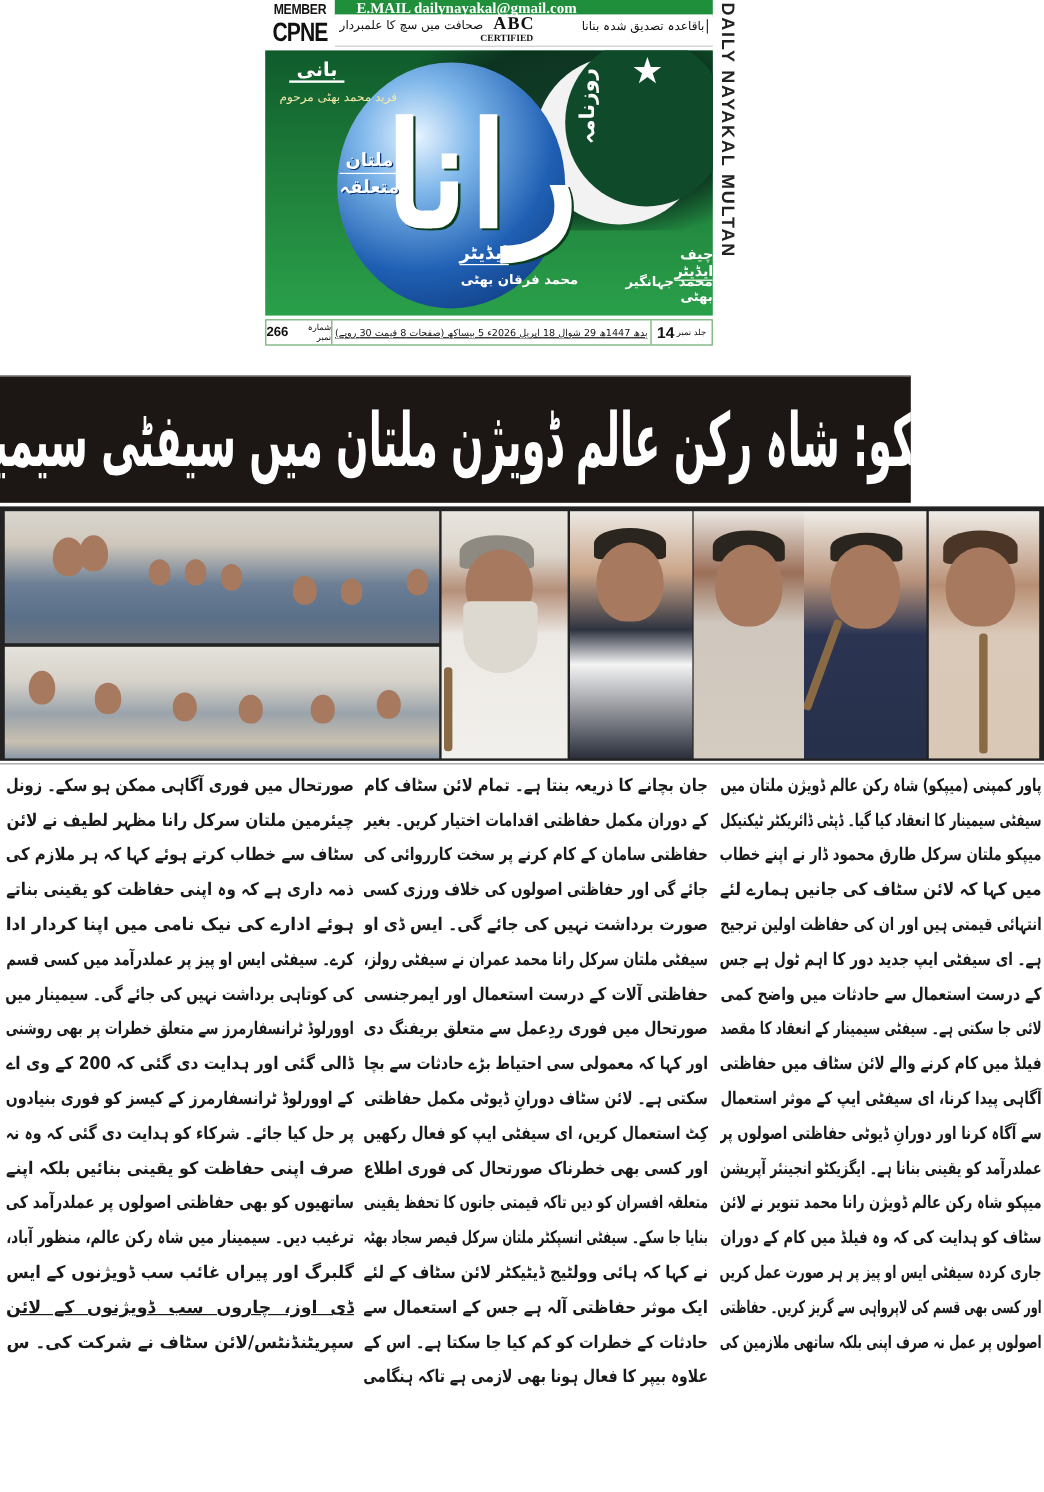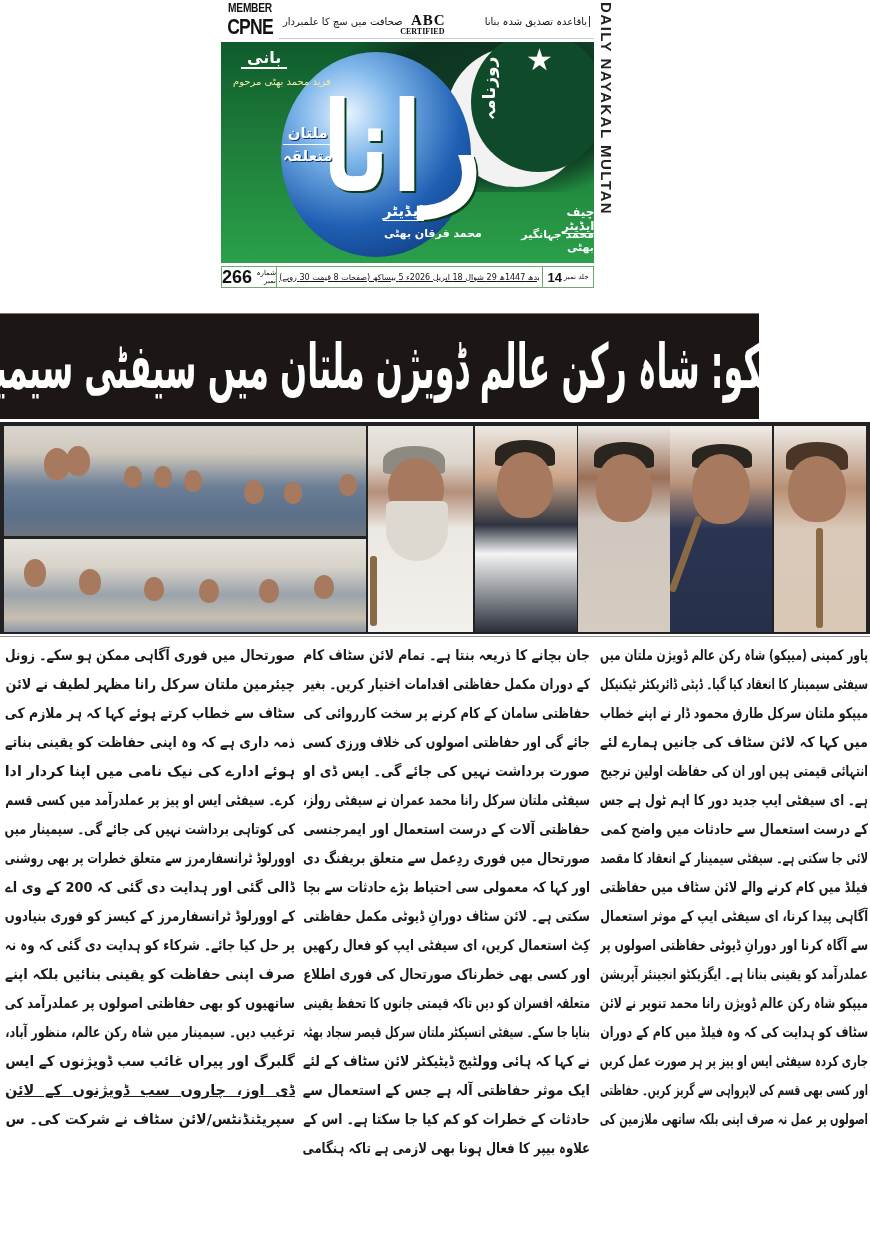--- a/index.html
+++ b/index.html
@@ -32,21 +32,21 @@
   .mh-founder { position: absolute; left: 12px; top: 34px; color: #f3e9a8; font-size: 10px; direction: rtl; }
   .mh-city { position: absolute; left: 62px; top: 80px; color: #fff; font-size: 15px; font-weight: bold; direction: rtl; text-align: center; line-height: 22px; text-shadow: 1px 1px 0 #0a2d6b; }
   .mh-city .l1 { display:block; border-bottom: 1px solid #fff; }
   .mh-editor-lbl { position: absolute; left: 162px; top: 160px; color: #fff; font-size: 15px; font-weight: bold; direction: rtl; border-bottom: 1px solid #fff; }
   .mh-editor-name { position: absolute; left: 163px; top: 185px; color: #fff; font-size: 11px; font-weight: bold; direction: rtl; }
   .mh-chief-lbl { position: absolute; left: 305px; top: 163px; color: #fff; font-size: 12px; font-weight: bold; direction: rtl; border-bottom: 1px solid #fff; margin-left: 36px; }
   .mh-chief-name { position: absolute; left: 292px; top: 186px; color: #fff; font-size: 11px; font-weight: bold; direction: rtl; }
 
   .mh-date { position: absolute; left: 0; top: 266px; width: 373px; height: 22px; border: 1px solid #6da86d; background: #fff; display: flex; align-items: center; }
   .mh-date .issue { width: 55px; border-right: 1px solid #6da86d; height: 100%; display: flex; align-items: center; justify-content: center; gap: 2px; font-size: 7px; direction: rtl; }
-  .mh-date .issue b { font-family: "Liberation Sans", sans-serif; font-size: 18px; }
+  .mh-date .issue b { font-family: "Liberation Sans", sans-serif; font-size: 11px; }
   .mh-date .mid { flex: 1; height: 100%; display: flex; align-items: center; justify-content: center; font-size: 8px; direction: rtl; text-decoration: underline; border-right: 1px solid #6da86d; white-space: nowrap; overflow: hidden; }
   .mh-date .vol { width: 50px; height: 100%; display: flex; align-items: center; justify-content: center; gap: 2px; font-size: 7px; direction: rtl; }
   .mh-date .vol b { font-family: "Liberation Sans", sans-serif; font-size: 13px; }
 
   .mh-vertical { position: absolute; left: 378px; top: 0; width: 18px; height: 290px; }
   .mh-vertical span { position: absolute; left: 16px; top: 2px; transform: rotate(90deg); transform-origin: left top; white-space: nowrap; font-family: "Liberation Sans", sans-serif; font-weight: 900; font-size: 15px; letter-spacing: 1.5px; color: #222; }
 
   
   .headline { position: absolute; left: 0; top: 313px; width: 759px; height: 106px; background: #1c1714; border-top: 1px solid #777; display: flex; align-items: center; justify-content: center; overflow: hidden; }
   .headline h1 { color: #fff; font-family: "DejaVu Sans", sans-serif; font-weight: bold; font-size: 62px; line-height: 100px; direction: rtl; white-space: nowrap; letter-spacing: -1px; }
@@ -78,20 +78,21 @@
 </style>
 </head>
 <body>
 
 <div class="masthead">
   <div class="mh-top">
     <div class="mh-member">
       <span class="m1">MEMBER</span>
       <span class="m2">CPNE</span>
     </div>
+    <div class="mh-email">E.MAIL dailynayakal@gmail.com</div>
     <div class="mh-strip">
       <span class="u1">صحافت میں سچ کا علمبردار</span>
       <span class="abc">
         <span class="a">ABC</span>
         <span class="b">CERTIFIED</span>
       </span>
       <span class="u2">باقاعدہ تصدیق شدہ بنانا</span>
     </div>
   </div>
 

